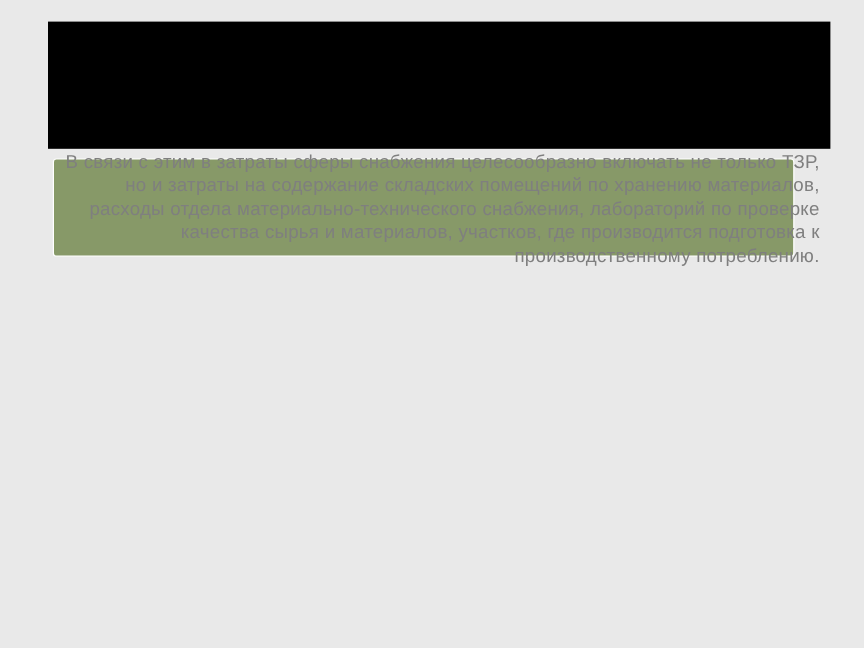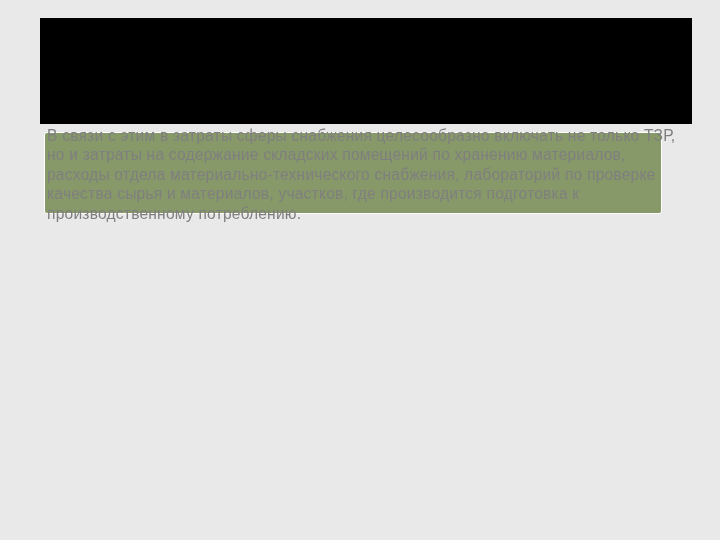--- a/index.html
+++ b/index.html
@@ -6,20 +6,21 @@
   html, body { width: 720px; height: 540px; overflow: hidden; }
   body {
     font-family: "Trebuchet MS", "Lucida Grande", Arial, sans-serif;
     background: #e9e9e9;
   }
   .slide {
     position: relative;
     width: 720px;
     height: 540px;
     background: #e9e9e9;
+    text-align: right;
   }
   .top-band {
     position: absolute;
     left: 40px;
     right: 28px;
     top: 18px;
     height: 106px;
     background: #000000;
   }
   .accent-box {

